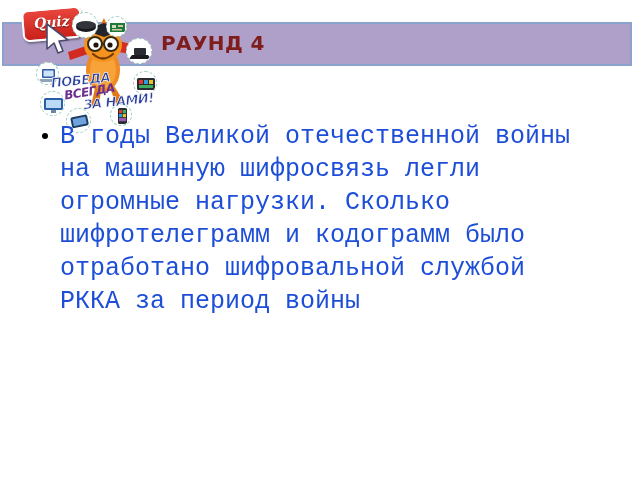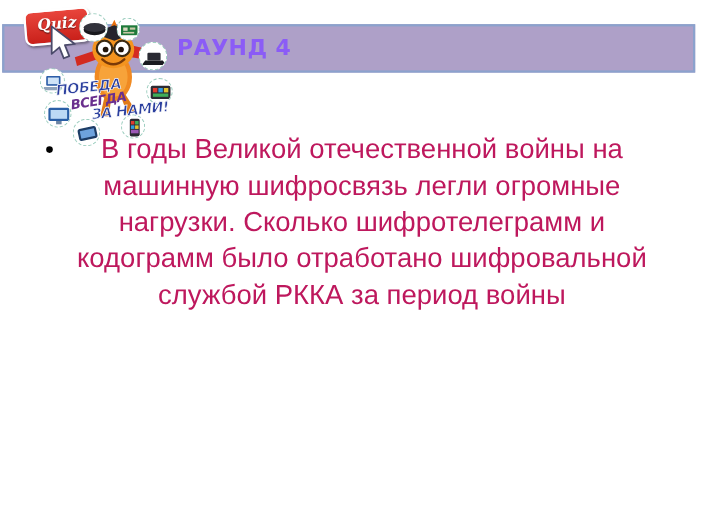--- a/index.html
+++ b/index.html
@@ -36,21 +36,21 @@
     border-right: 2px solid #8ba2cd;
     border-left: 2px solid #8ba2cd;
     box-sizing: border-box;
   }
   .header-round {
     position: absolute;
     left: 161px;
     top: 31px;
     font-size: 20px;
     font-weight: bold;
-    color: #8b5cf6;
+    color: #7f1d1d;
     letter-spacing: 0.4px;
     white-space: nowrap;
   }
   .header-question {
     position: absolute;
     left: 369px;
     top: 31px;
     font-size: 20px;
     font-weight: bold;
     color: #ffffff;
@@ -171,25 +171,24 @@
   
   .body-block {
     position: absolute;
     left: 38px;
     top: 120px;
     width: 560px;
   }
   .body-item {
     position: relative;
     padding-left: 22px;
-    color: #be185d;
+    color: #1d4ed8;
     font-size: 25px;
     line-height: 33px;
-    font-family: Liberation Sans, sans-serif;
-    text-align: center;
+    font-family: Liberation Mono, monospace;
   }
   .body-bullet {
     position: absolute;
     left: 4px;
     top: 13px;
     width: 6px;
     height: 6px;
     border-radius: 50%;
     background: #000000;
   }

